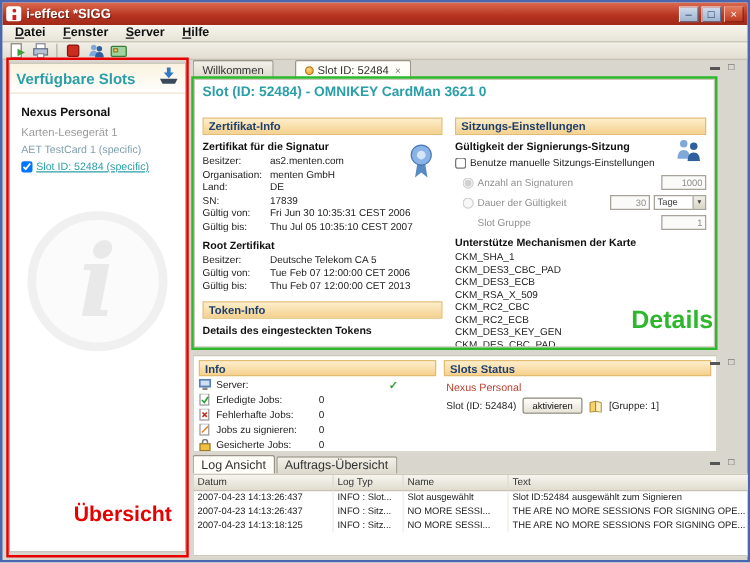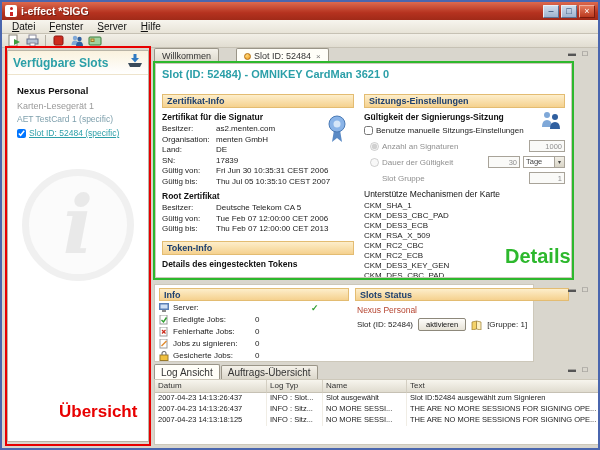--- a/index.html
+++ b/index.html
@@ -16,21 +16,21 @@
   .title-text { color:#fff; font-size:10.5px; font-weight:bold; text-shadow:1px 1px 0 rgba(0,0,0,.35); }
   .title-btns { margin-left:auto; display:flex; gap:2px; }
   .tbtn { width:16px; height:13px; font-size:9px; line-height:11px; text-align:center; color:#10305a;
     background:linear-gradient(#cfdcec,#9fb4cf); border:1px solid #e8eef6; border-right-color:#5a7294; border-bottom-color:#5a7294; border-radius:1px; }
   .tbtn.close { color:#fff; background:linear-gradient(#e57a5c,#bb3a20); border-color:#f0b0a0; border-right-color:#7a1c0e; border-bottom-color:#7a1c0e; }
 
   
   .menubar { position:absolute; left:0; top:18px; right:0; height:14px;
     background:linear-gradient(#f7f5ee,#e7e3d7); border-bottom:1px solid #c6c1b4;
     display:flex; align-items:center; padding-left:3px; }
-  .menu-item { display:inline-block; padding:1px 7px; font-size:10px; color:#111; }
+  .menu-item { display:inline-block; padding:1px 7px; font-size:10px; color:#111;font-weight:bold; }
   .menu-item::first-letter { text-decoration:underline; }
   .toolbar { position:absolute; left:0; top:32px; right:0; height:14px;
     background:linear-gradient(#f2efe7,#e1ddd1); border-bottom:1px solid #c6c1b4;
     display:flex; align-items:center; gap:3px; padding:0 5px; }
   .tool-btn { width:15px; height:13px; display:flex; align-items:center; justify-content:center; }
   .tool-sep { width:1px; height:11px; background:#b5b0a3; margin:0 2px; }
 
   
   .left-view { position:absolute; left:5px; top:48px; width:142px; height:392px; background:#fff; border:1px solid #b9b4a6; overflow:hidden; }
   .lv-header { height:24px; display:flex; align-items:center; padding:0 5px;
@@ -78,25 +78,25 @@
   .cbrow input { width:9px; height:9px; margin:0; }
   .ctlrow { display:flex; align-items:center; gap:3px; margin:0 0 4px 6px; font-size:8px; color:#8f8f8f; }
   .ctlrow input[type=radio] { width:9px; height:9px; margin:0; }
   .ctl-spacer { flex:1; }
   .num-input { width:36px; height:12px; font-size:7.5px; text-align:right; color:#8f8f8f; background:#fafaf8;
     border:1px solid #a8a399; padding:0 2px; font-family:"Liberation Sans", sans-serif; }
   .dd { display:flex; width:42px; height:12px; }
   .dd-text { flex:1; border:1px solid #a8a399; border-right:none; font-size:7.5px; line-height:10px; padding:0 2px; background:#fff; color:#444; }
   .dd-btn { width:11px; background:linear-gradient(#f2efe7,#d8d4c6); border:1px solid #a8a399; font-size:6px; line-height:10px; text-align:center; color:#444; }
   .indent { padding-left:12px; }
-  .mech-title { font-size:8.5px; font-weight:normal; color:#111; margin:5px 0 2px; }
+  .mech-title { font-size:8.5px; font-weight:bold; color:#111; margin:5px 0 2px; }
   .mech-list { font-size:8px; line-height:10px; color:#222; }
 
   
-  .mid-view { position:absolute; left:152px; top:282px; width:380px; height:78px; background:#fff; border:1px solid #cdc8ba; }
+  .mid-view { position:absolute; left:152px; top:282px; width:420px; height:78px; background:#fff; border:1px solid #cdc8ba; }
   .info-sect { position:absolute; left:4px; top:3px; width:190px; }
   .slots-sect { position:absolute; left:200px; top:3px; width:214px; }
   .sect-hdr.small { height:13px; }
   .irow { display:flex; align-items:center; gap:4px; height:11px; font-size:8px; color:#222; margin-top:1px; }
   .ilabel { width:78px; }
   .icheck { color:#2f9e2f; font-weight:bold; font-size:9px; margin-left:56px; }
   .nexus { color:#b5432f; font-size:8.5px; margin:4px 0 3px 2px; }
   .slot-row { display:flex; align-items:center; gap:5px; font-size:8px; color:#222; margin-left:2px; }
   .btn { font-size:7.5px; height:13px; line-height:11px; padding:0 7px; color:#111;
     background:linear-gradient(#fefdfb,#e7e3d7); border:1px solid #8d887b; border-radius:2px; font-family:"Liberation Sans", sans-serif; }

